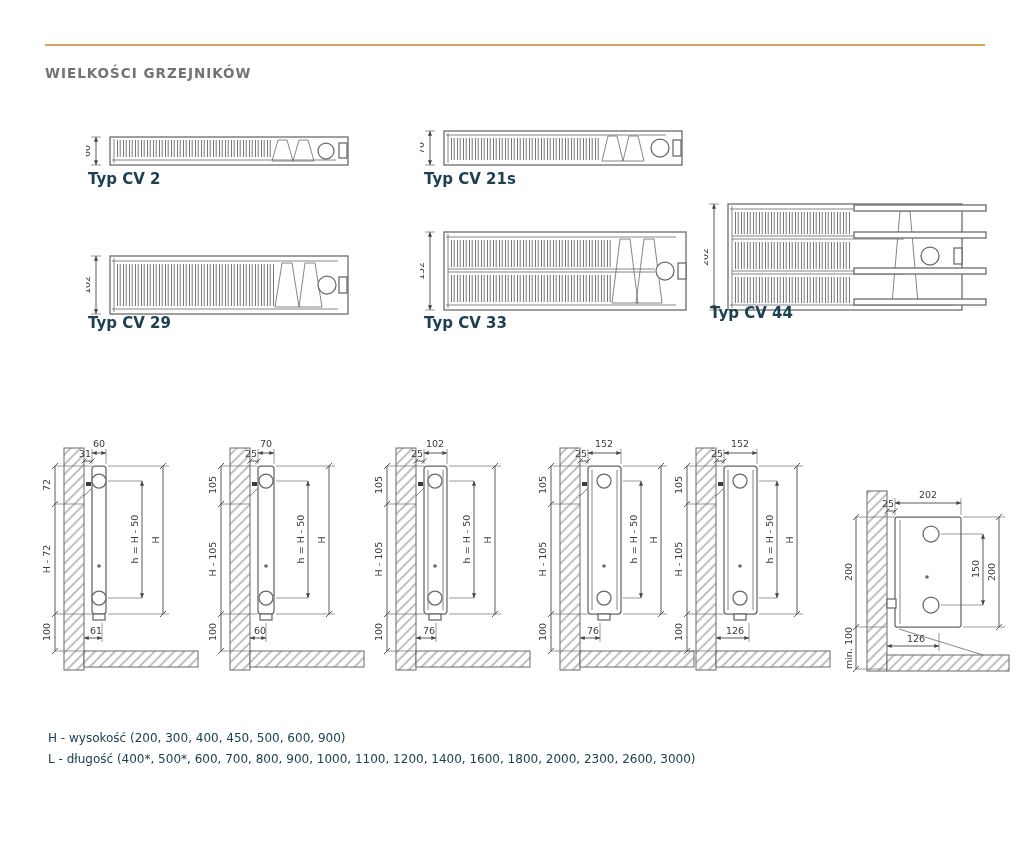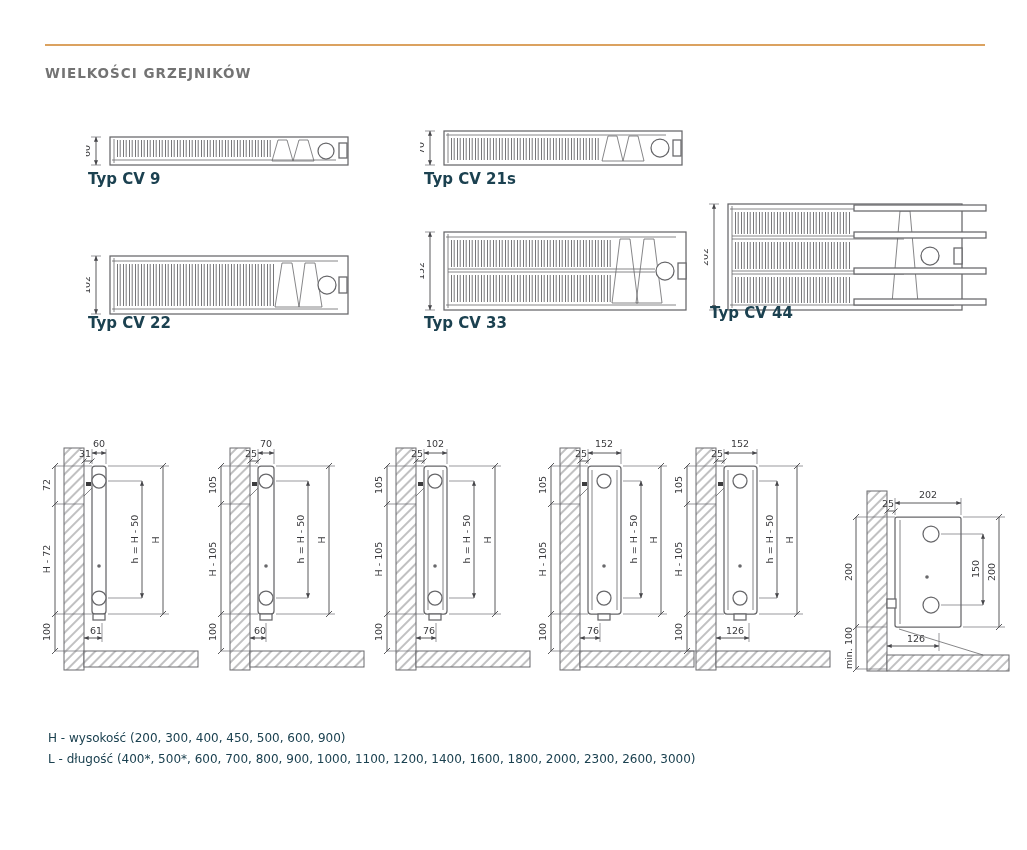--- a/index.html
+++ b/index.html
@@ -56,21 +56,21 @@
         <line x1="28" y1="11" x2="28" y2="35" class="thin"></line>
         <line x1="26" y1="32" x2="250" y2="32" class="thin"></line>
         <rect x="31" y="12" width="155" height="17" fill="url(#fins)"></rect>
         <path d="M192,12 L201,12 L207,33 L186,33 Z" class="thin" fill="#fff"></path>
         <path d="M213,12 L222,12 L228,33 L207,33 Z" class="thin" fill="#fff"></path>
         <circle cx="240" cy="23" r="8" class="ln"></circle>
         <rect x="253" y="15" width="8" height="15" class="ln"></rect>
       </g>
     </svg>
   </figure>
-  <figcaption class="type-label" style="left:88px;top:170px">Typ CV 9</figcaption>
+  <figcaption class="type-label" style="left:88px;top:170px">Typ CV 2</figcaption>
 
   <figure style="left:420px;top:122px">
     <svg width="272" height="54" viewBox="0 0 272 54">
       <g>
         <line x1="5" y1="9" x2="15" y2="9" class="ext"></line>
         <line x1="5" y1="43" x2="15" y2="43" class="ext"></line>
         <line x1="10" y1="9" x2="10" y2="43" class="dln" marker-start="url(#arr)" marker-end="url(#arr)"></line>
         <text transform="rotate(-90 4 26)" x="4" y="26" class="dim" text-anchor="middle">70</text>
       </g>
       <g>
@@ -101,21 +101,21 @@
         <line x1="26" y1="13" x2="252" y2="13" class="thin"></line>
         <line x1="26" y1="61" x2="252" y2="61" class="thin"></line>
         <rect x="31" y="16" width="158" height="42" fill="url(#fins)"></rect>
         <path d="M196,15 L206,15 L213,59 L189,59 Z" class="thin" fill="#fff"></path>
         <path d="M219,15 L229,15 L236,59 L213,59 Z" class="thin" fill="#fff"></path>
         <circle cx="241" cy="37" r="9" class="ln"></circle>
         <rect x="253" y="29" width="8" height="16" class="ln"></rect>
       </g>
     </svg>
   </figure>
-  <figcaption class="type-label" style="left:88px;top:314px">Typ CV 22</figcaption>
+  <figcaption class="type-label" style="left:88px;top:314px">Typ CV 29</figcaption>
 
   <figure style="left:420px;top:224px">
     <svg width="276" height="96" viewBox="0 0 276 96">
       <g>
         <line x1="5" y1="8" x2="15" y2="8" class="ext"></line>
         <line x1="5" y1="86" x2="15" y2="86" class="ext"></line>
         <line x1="10" y1="8" x2="10" y2="86" class="dln" marker-start="url(#arr)" marker-end="url(#arr)"></line>
         <text transform="rotate(-90 4 47)" x="4" y="47" class="dim" text-anchor="middle">152</text>
       </g>
       <g>

